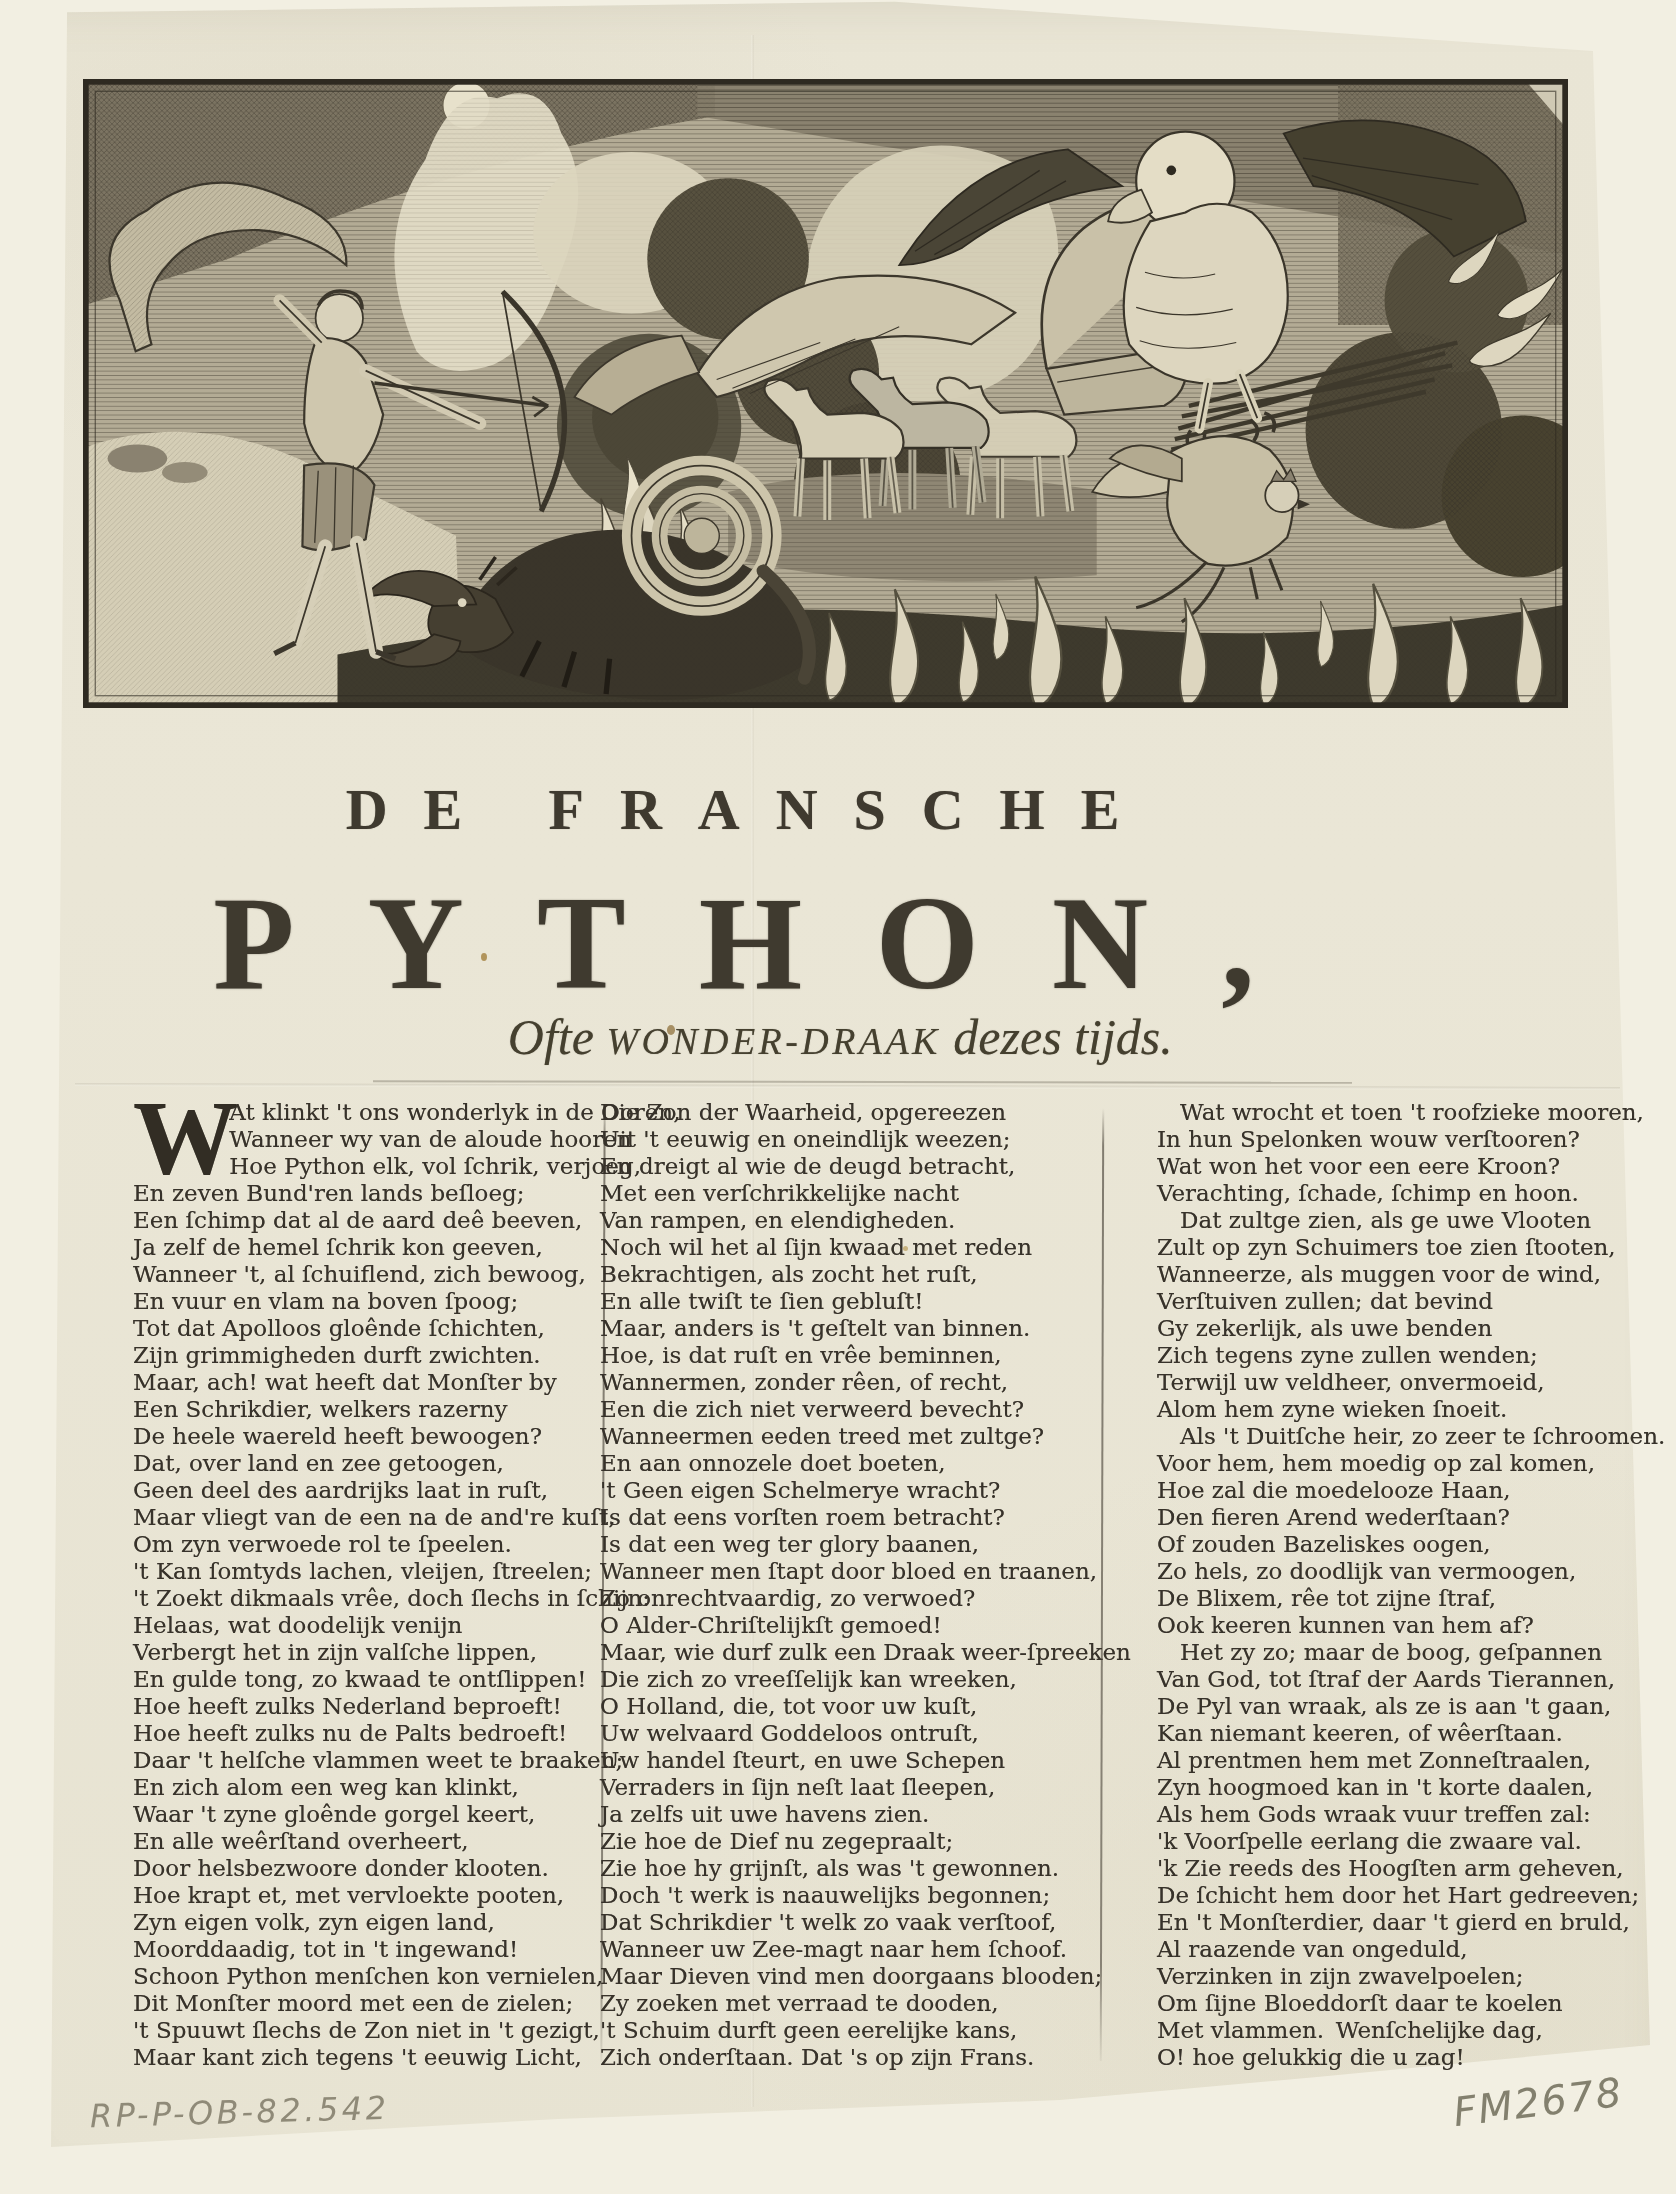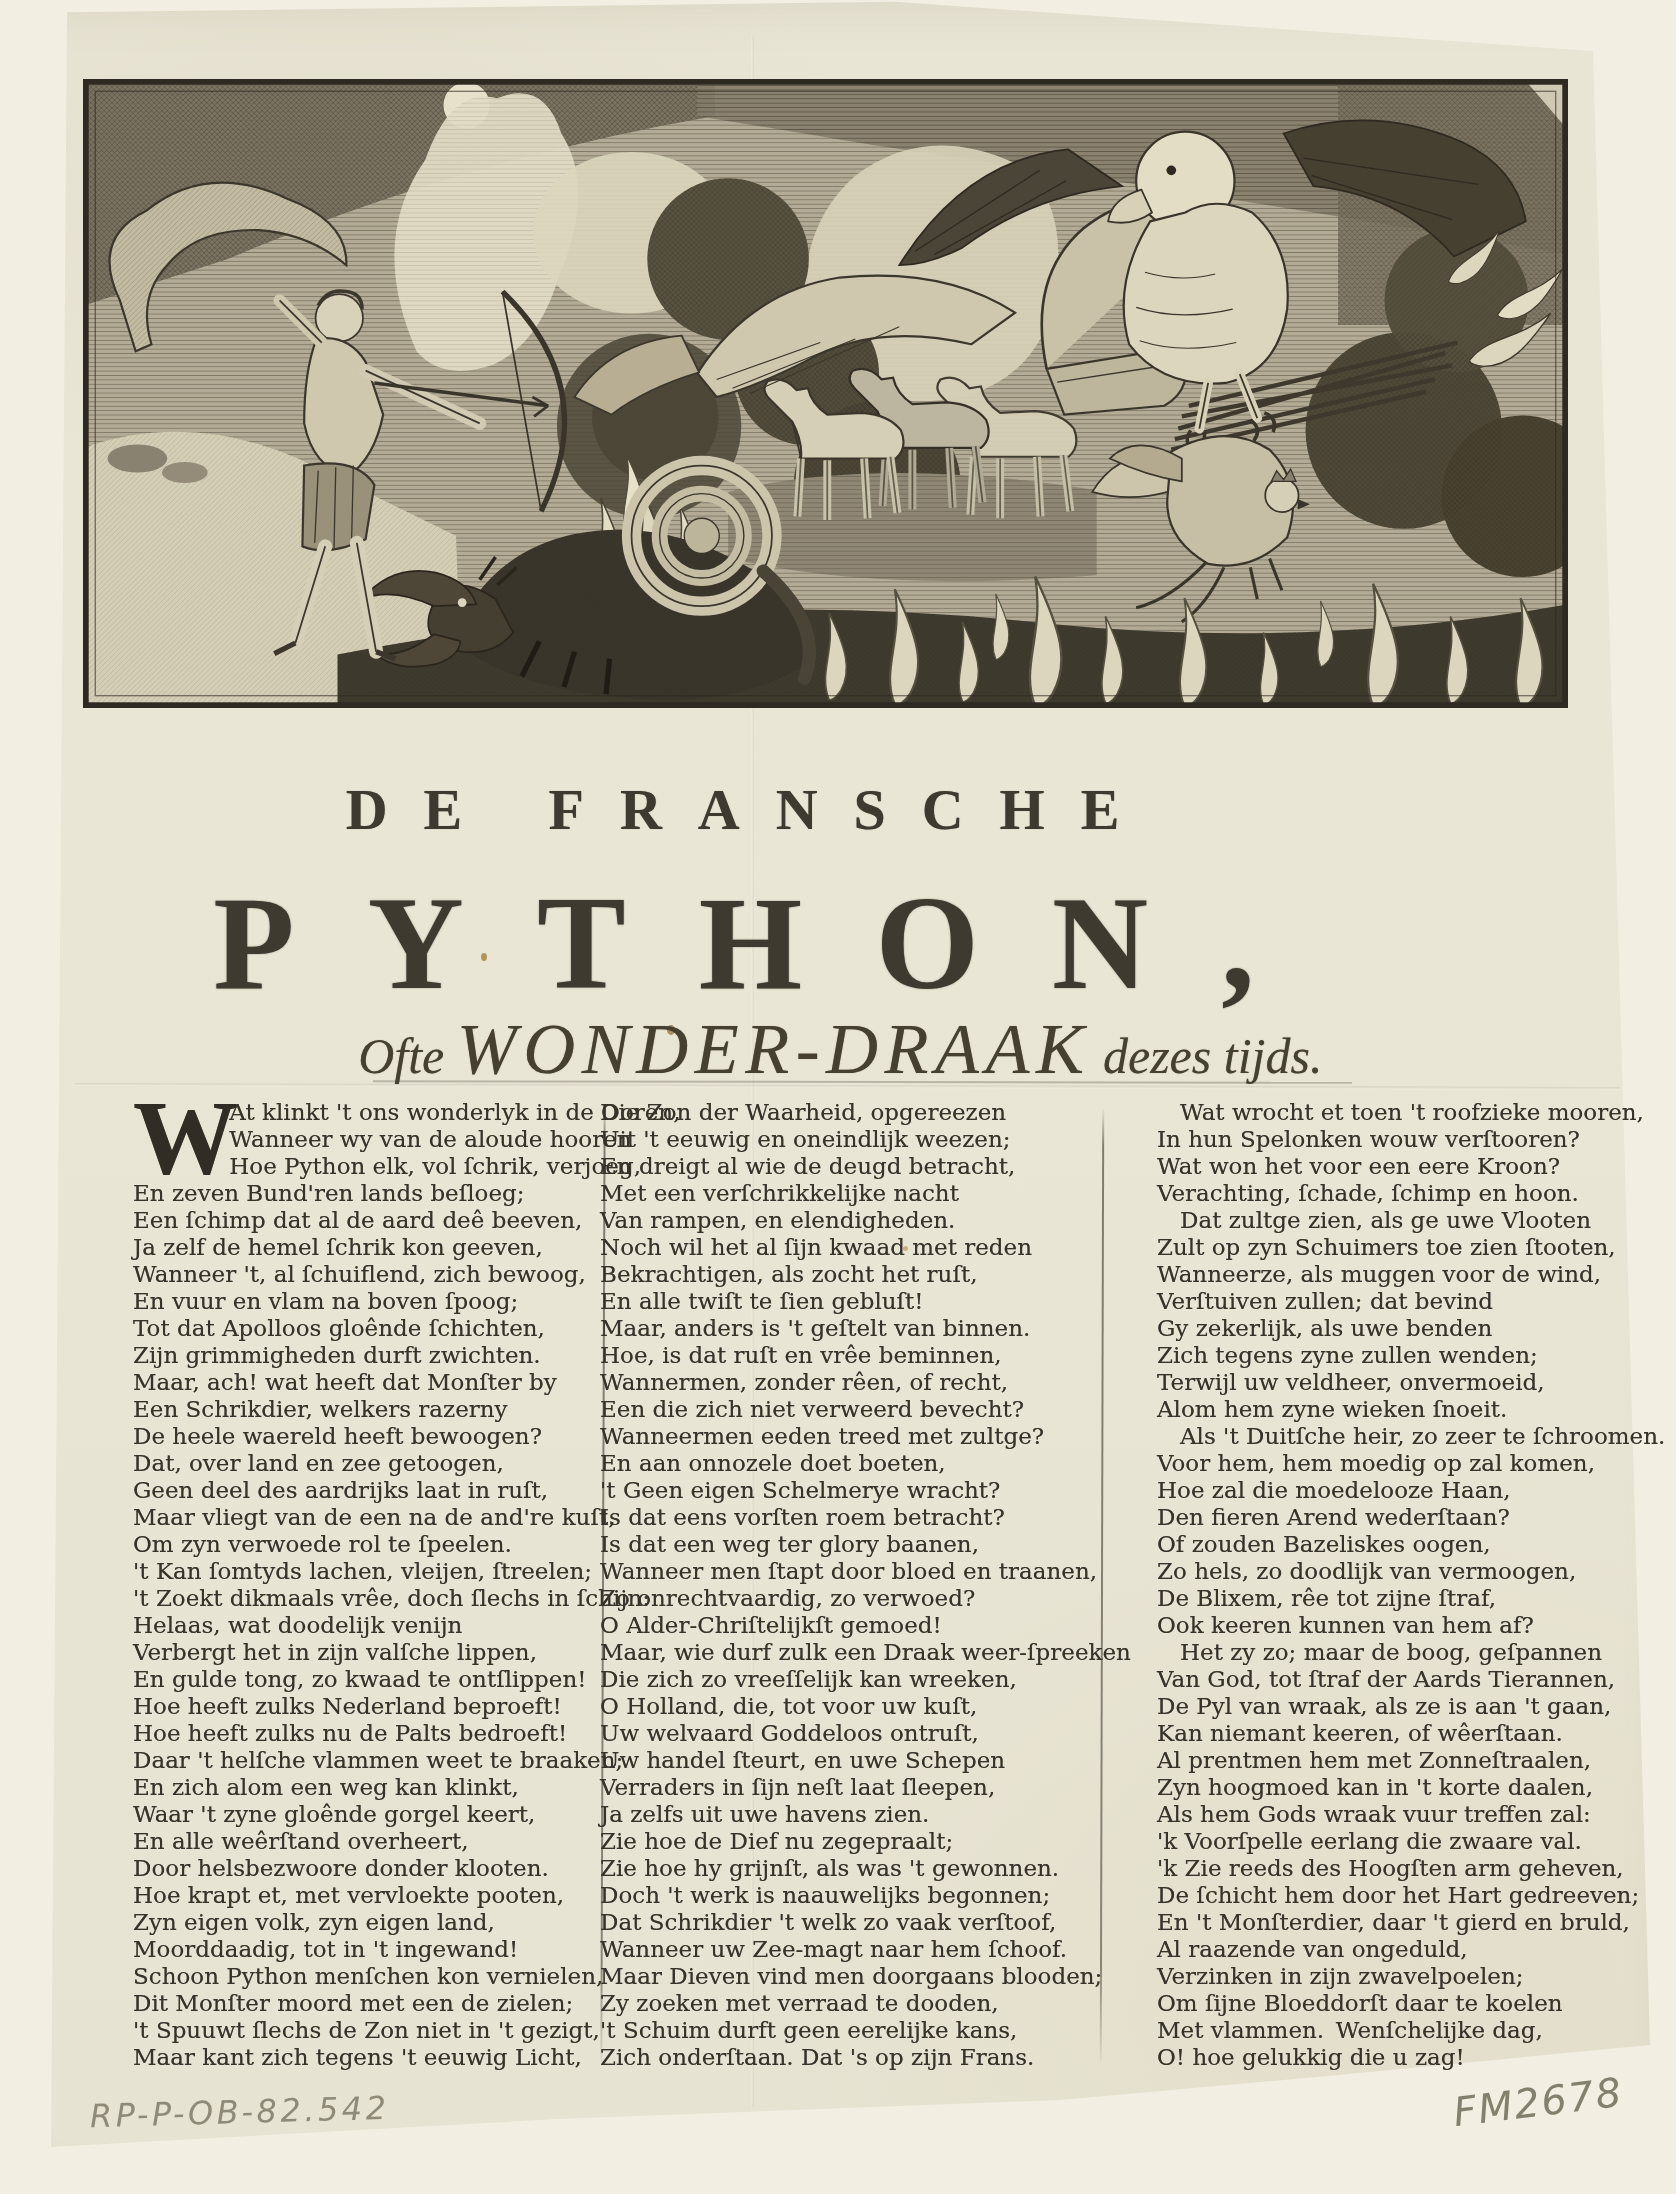--- a/index.html
+++ b/index.html
@@ -23,21 +23,21 @@
   #engraving svg{display:block;width:100%;height:100%;}
   
   .t-wrap{position:absolute;left:0;width:1677px;text-align:center;color:#3f3a2f;
           font-family:"Liberation Serif","DejaVu Serif",serif;}
   #title1{top:776px;font-size:58px;letter-spacing:.62em;font-weight:bold;transform:translateX(-88px);
           text-shadow:0 0 0.9px rgba(63,58,47,.55);}
   #title2{top:866px;font-size:133px;letter-spacing:.55em;font-weight:bold;transform:translateX(-68px);
           text-shadow:0 0 1.8px rgba(63,58,47,.5);}
   #subtitle{top:1008px;font-size:50px;font-style:italic;transform:translateX(1.8px);color:#45402f;
             text-shadow:0 0 0.9px rgba(63,58,47,.5);}
-  #subtitle .sub-main{font-size:72px;letter-spacing:.09em;}
+  #subtitle .sub-main{font-size:38px;letter-spacing:.09em;}
   .rule-sub{position:absolute;left:373px;top:1081px;width:979px;height:1.8px;background:rgba(75,68,55,.30);transform:rotate(.1deg);}
   
   .col{position:absolute;top:1099px;font-size:23px;line-height:27px;color:#37322a;
        font-family:"DejaVu Serif",serif;white-space:nowrap;
        text-shadow:0 0 0.5px rgba(55,50,42,.55);}
   #col1{left:133px;width:456px;}
   #col2{left:600px;width:481px;}
   #col3{left:1113px;width:509px;margin-left:44px;}
   .dropcap{float:left;width:91px;height:77px;font-size:105px;line-height:74px;font-weight:bold;
            font-family:"Liberation Serif","DejaVu Serif",serif;color:#322d24;margin:1.8px 5.3px 0 0;}

